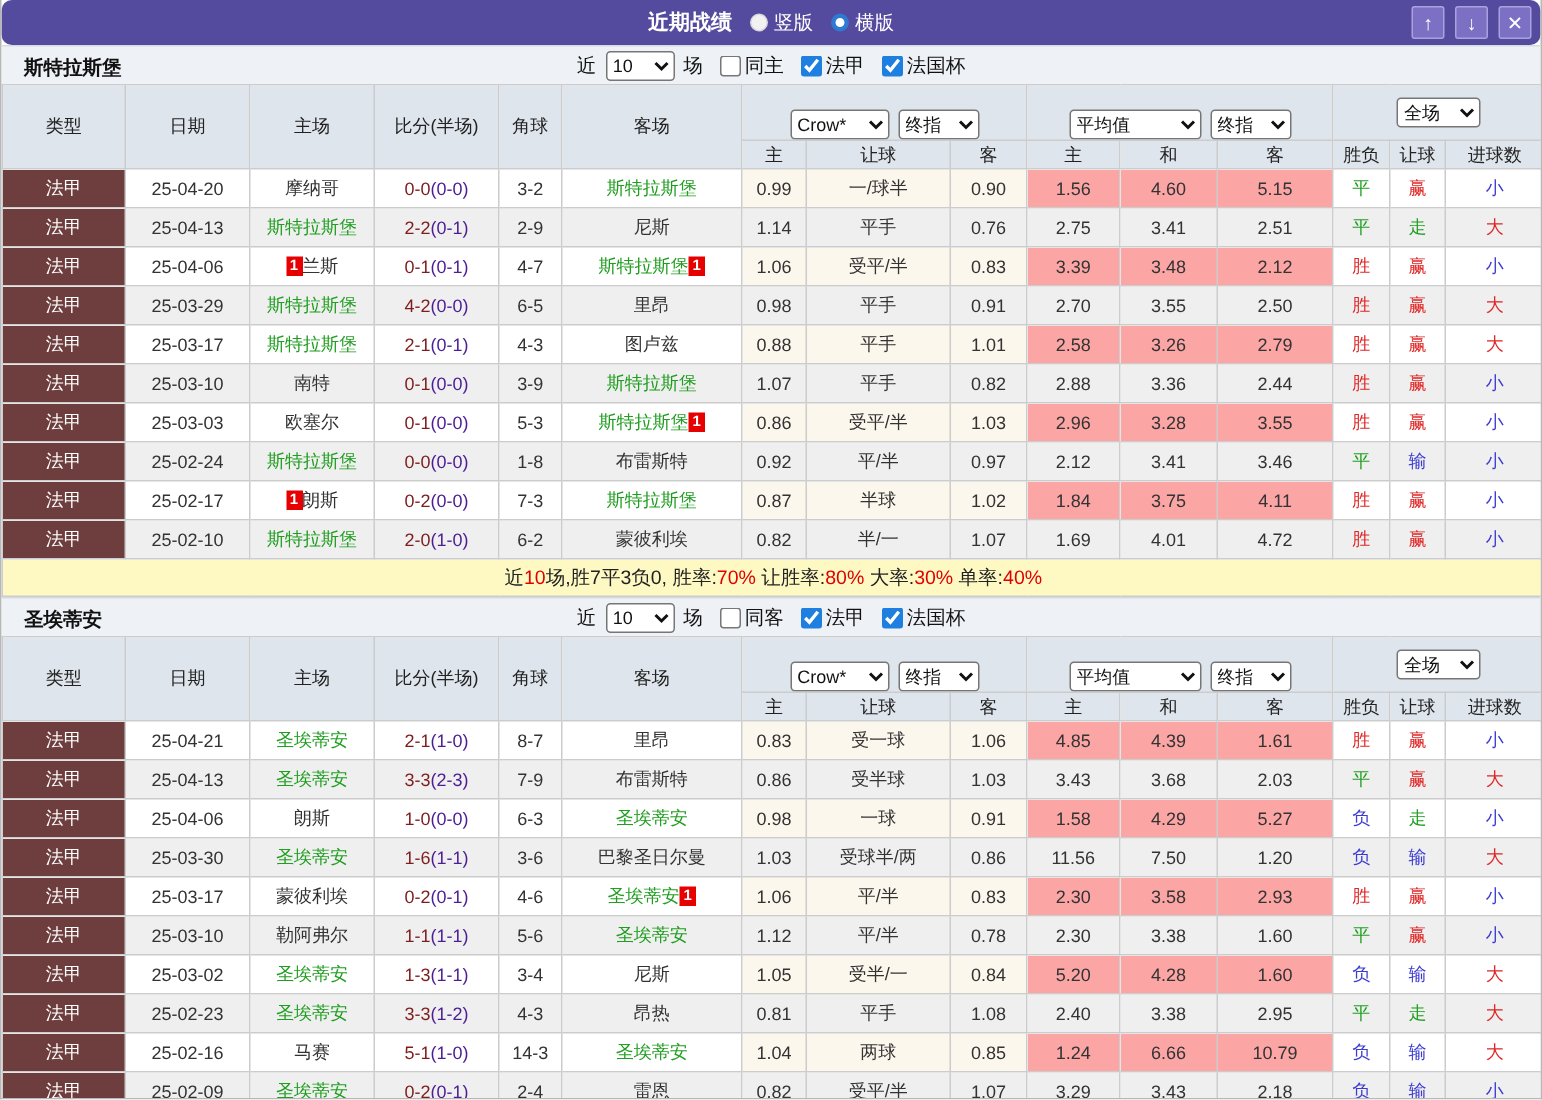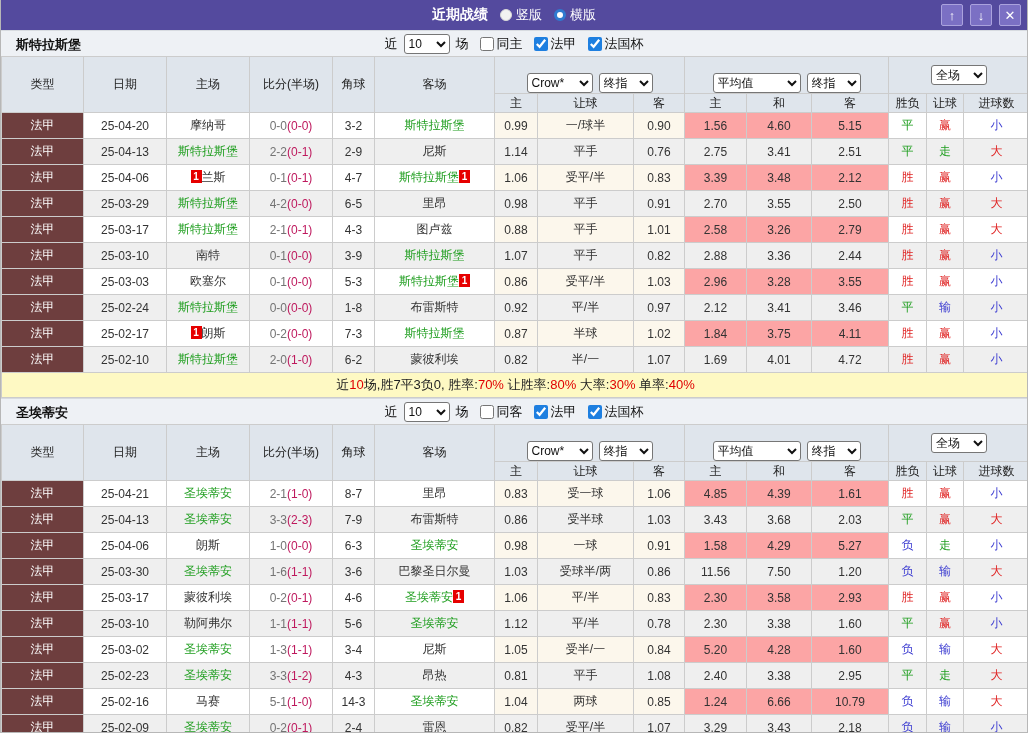--- a/index.html
+++ b/index.html
@@ -1,21 +1,21 @@
 <!DOCTYPE html>
 <html><head>
 <meta charset="utf-8">
 <style>
   * { box-sizing: border-box; margin: 0; padding: 0; }
   html,body { background:#fff; }
   body { font-family:"Liberation Sans","DejaVu Sans",sans-serif; }
   .wrap { width:1028px; height:733px; border:1px solid #b7b7b7; border-top:none; overflow:hidden; position:relative; }
 
   
-  .titlebar { height:30px; background:#544a9e; position:relative; display:flex; align-items:center; justify-content:center; }
+  .titlebar { height:30px; background:#544a9e; position:relative; display:flex; align-items:center; justify-content:center;border-radius:7px; }
   .tb-title { color:#fff; font-size:14px; font-weight:bold; }
   .radio { display:inline-block; border-radius:50%; vertical-align:-2px; margin:0 4px 0 12px; }
   .radio.sel { width:12px; height:12px; background:#f2f2f2; border:1px solid #d9d9d9; }
   .radio.unsel { width:12px; height:12px; background:#fff; border:3px solid #2f7ad0; }
   .radio-label { color:#fff; font-size:13px; }
   .tb-buttons { position:absolute; right:6px; top:4px; display:flex; gap:7px; }
   .tb-btn { width:22px; height:22px; background:#7b70c4; border:1px solid #aaa2dd; color:#fff; font-weight:bold; font-size:13px; line-height:19px; text-align:center; padding:0; border-radius:2px; cursor:pointer; font-family:inherit; }
 
   
   .filterbar { height:26px; background:#eef1f5; position:relative; display:flex; align-items:center; justify-content:center; border-top:1px solid #d7dbe0; }
@@ -35,22 +35,22 @@
   th, td { border:1px solid #ccc; text-align:center; overflow:hidden; white-space:nowrap; }
   thead th { background:#dfe5ec; font-weight:normal; font-size:12px; color:#222; }
   thead tr.h1 th { height:23px; }
   thead tr.h2 th { height:19px; }
   tbody td { height:26px; font-size:12px; color:#333; background:#fff; }
   tbody tr:nth-child(even) td { background:#efefef; }
   tbody td.bg-cream { background:#fcf7ec; }
   tbody td.bg-blue { background:#fca5a5; }
   td.league-cell { background:#6e3e3e !important; color:#fff; }
   .t-green { color:#1f9e1f; }
-  .s-ft { color:#737373; }
-  .s-ht { color:#be185d;margin-top:26px; }
+  .s-ft { color:#7f1d1d; }
+  .s-ht { color:#4c1d95;margin-top:26px; }
   .c-red { color:#e02626; }
   .c-green { color:#1f9e1f; }
   .c-blue { color:#3b3bd1; }
   .card { display:inline-block; background:#e60000; color:#fff; font-size:10px; font-weight:bold; width:11px; height:13px; line-height:13px; text-align:center; vertical-align:1px; }
   tfoot td { height:25px; background:#fef9c3; font-size:13px; color:#222; text-align:center; }
   tfoot .red { color:#e00000; }
 </style>
 </head>
 <body>
 

